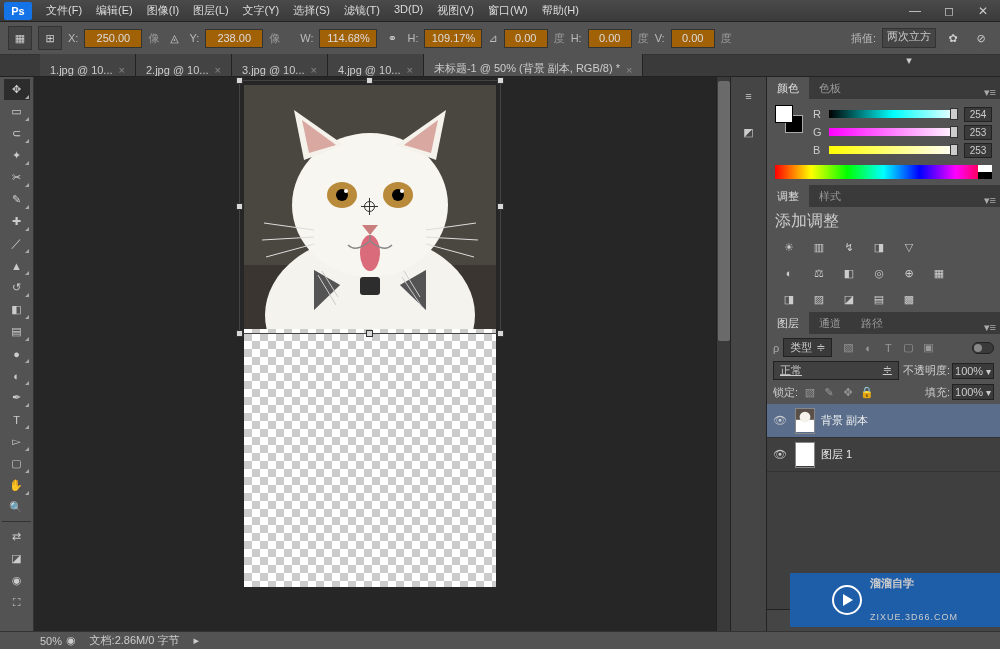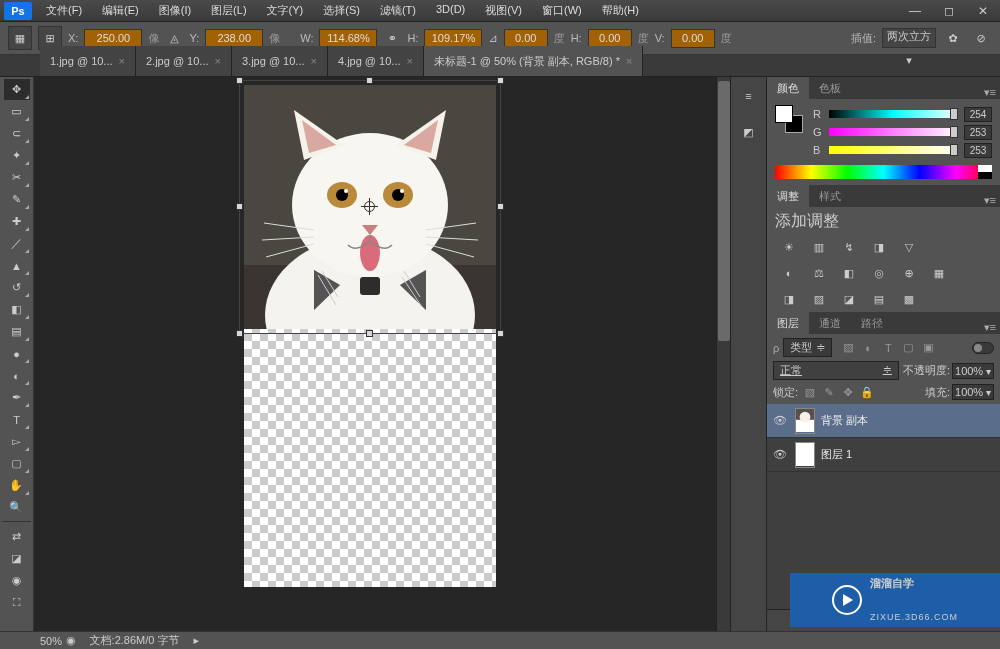--- a/index.html
+++ b/index.html
@@ -1,34 +1,34 @@
 <!DOCTYPE html>
 <html><head>
 <meta charset="utf-8">
 <style>
 * { margin: 0; padding: 0; box-sizing: border-box; font-family: "Microsoft YaHei", "Segoe UI", sans-serif; font-size: 11px; color: #ccc; }
 body { background: #535353; width: 1000px; height: 649px; overflow: hidden; user-select: none; }
 .titlebar { height: 22px; background: linear-gradient(#4a4a4a,#3a3a3a); display: flex; align-items: center; border-bottom: 1px solid #222; }
 .ps-logo { width: 28px; height: 18px; background: #1473e6; color: #fff; font-weight: bold; display: flex; align-items: center; justify-content: center; margin-left: 4px; border-radius: 2px; font-size: 11px; }
-.menubar { display: flex; gap: 8px; margin-left: 8px; }
+.menubar { display: flex; gap: 2px; margin-left: 8px; }
 .menubar span { padding: 3px 6px; color: #ddd; }
 .winbtns { margin-left: auto; display: flex; }
 .winbtn { width: 34px; height: 22px; display: flex; align-items: center; justify-content: center; color: #ccc; font-size: 12px; }
 .optionsbar { height: 33px; background: #535353; border-bottom: 1px solid #333; display: flex; align-items: center; padding: 0 8px; gap: 6px; }
 .opt-ico { width: 24px; height: 24px; background: #454545; border: 1px solid #333; display: flex; align-items: center; justify-content: center; }
 .opt-label { color: #bbb; }
 .opt-input { width: 58px; height: 19px; background: #a16207; border: 1px solid #333; color: #ddd; padding: 0 3px; text-align: center; }
 .opt-input.sm { width: 44px; }
 .opt-unit { color: #999; }
 .opt-link { width: 18px; height: 18px; display: flex; align-items: center; justify-content: center; }
 .opt-rightgroup { margin-left: auto; display: flex; align-items: center; gap: 6px; }
 .opt-select { height: 20px; background: #454545; border: 1px solid #333; color: #ddd; padding: 0 4px; display: flex; align-items: center; gap: 10px; flex-direction: column; }
 .opt-roundbtn { width: 22px; height: 22px; border: 1px solid #555; border-radius: 50%; display: flex; align-items: center; justify-content: center; }
 .tabsbar { height: 22px; background: #3a3a3a; display: flex; align-items: flex-end; padding-left: 40px; border-bottom: 1px solid #222; }
-.doc-tab { height: 30px; padding: 0 10px; display: flex; align-items: center; gap: 6px; background: #434343; border-right: 1px solid #222; color: #bbb; font-size: 10px; }
+.doc-tab { height: 22px; padding: 0 10px; display: flex; align-items: flex-end; gap: 6px; background: #434343; border-right: 1px solid #222; color: #bbb; font-size: 10px; }
 .doc-tab.active { background: #535353; }
 .doc-tab .close { color: #888; }
 .workspace { display: flex; height: calc(649px - 22px - 33px - 22px - 18px); }
 .toolbox { width: 34px; background: #535353; border-right: 1px solid #333; display: flex; flex-direction: column; align-items: center; padding-top: 2px; gap: 1px; }
 .tool { width: 26px; height: 21px; display: flex; align-items: center; justify-content: center; color: #ccc; position: relative; }
 .tool.active { background: #2c2c2c; }
 .tool .corner { position: absolute; right: 1px; bottom: 1px; width: 0; height: 0; border-style: solid; border-width: 0 0 4px 4px; border-color: transparent transparent #aaa transparent; }
 .canvas-area { flex: 1; background: #262626; position: relative; display: flex; }
 .canvas-scroll { flex: 1; position: relative; overflow: hidden; }
 .canvas-inner { position: absolute; left: 210px; top: 8px; width: 252px; height: 502px; }

